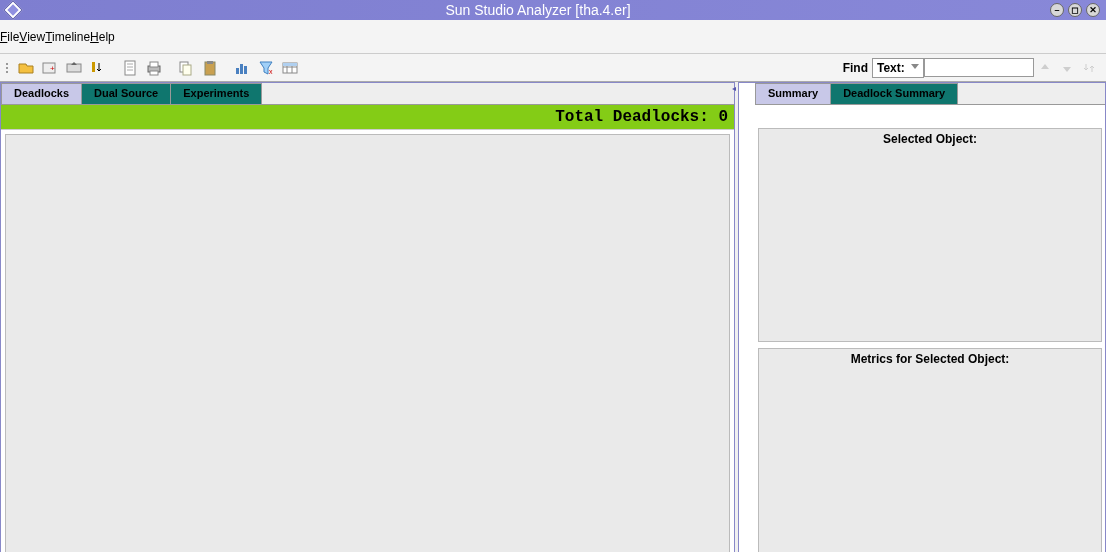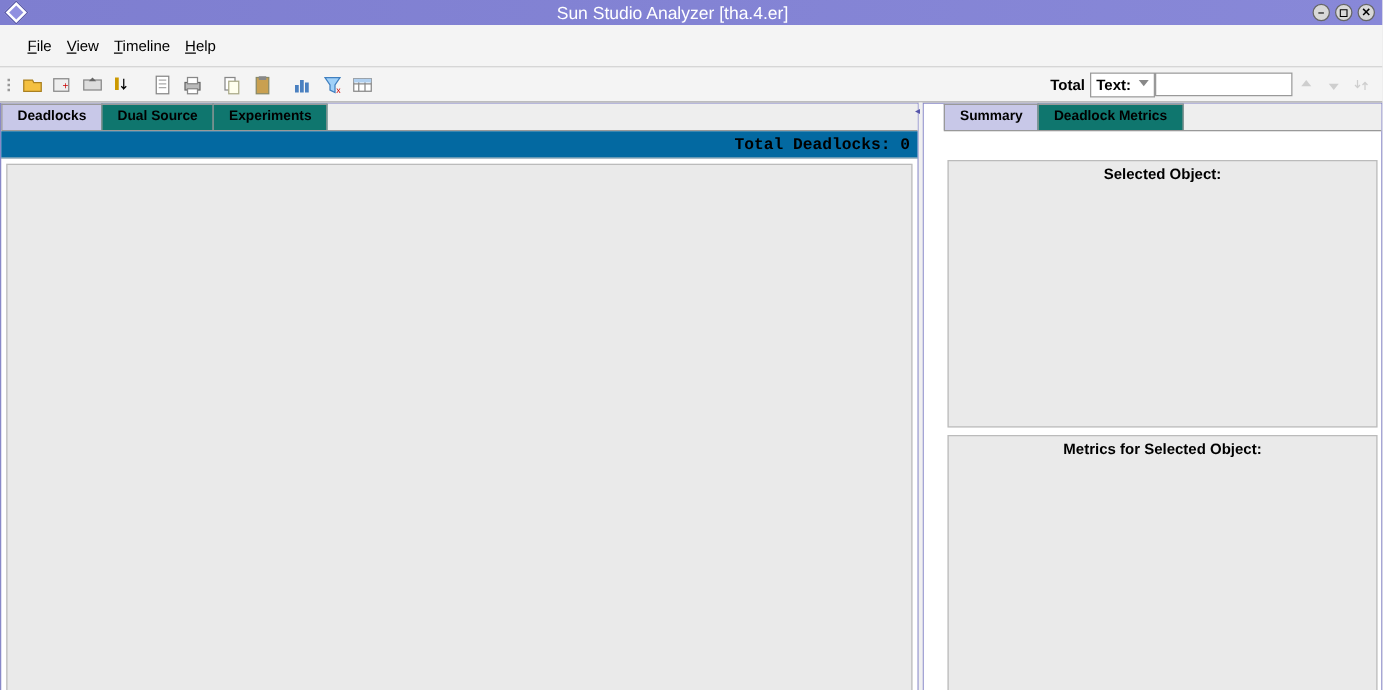--- a/index.html
+++ b/index.html
@@ -3,21 +3,21 @@
 <meta charset="utf-8">
 <style>
 * { box-sizing: border-box; margin: 0; padding: 0; }
 body { font-family: Arial, sans-serif; font-size: 12px; background: #f0f0f0; width:1106px; height:552px; overflow:hidden; }
 .titlebar { background: linear-gradient(to right, #7e7ed0, #8888d8); height: 20px; display:flex; align-items:center; color:white; position:relative; }
 .titlebar .diamond { width:14px; height:14px; background:#fff; transform:rotate(45deg); margin:0 6px; border:1px solid #5555aa; position:relative; }
 .titlebar .diamond::after { content:''; position:absolute; width:8px; height:8px; background:#9090e0; top:2px; left:2px; }
 .titlebar .title { flex:1; text-align:center; font-size:14px; }
 .titlebar .winbtns { display:flex; gap:4px; margin-right:6px; }
 .winbtn { width:14px; height:14px; border-radius:50%; background:#D8D8D8; border:1px solid #666; display:flex; align-items:center; justify-content:center; font-size:9px; color:#000; cursor:pointer; font-weight:bold; line-height:1; }
-.menubar { background:#f4f4f4; height:34px; display:flex; align-items:center; padding:0 22px; gap:12px; border-bottom:1px solid #ccc; }
+.menubar { background:#f4f4f4; height:34px; display:flex; align-items:center; padding:0 0; border-bottom:1px solid #ccc; }
 .menubar span { cursor:pointer; }
 .menubar span u { text-decoration: underline; }
 .toolbar { background:#f4f4f4; height:28px; display:flex; align-items:center; padding:0 6px; border-bottom:1px solid #aaa; position:relative; }
 .tb-dots { display:flex; flex-direction:column; gap:2px; margin-right:6px; }
 .tb-dots i { width:2px; height:2px; background:#999; display:block; }
 .tbicon { width:20px; height:20px; margin:0 2px; display:flex; align-items:center; justify-content:center; cursor:pointer; position:relative; }
 .tbicon svg { width:16px; height:16px; }
 .toolbar .spacer { flex:1; }
 .findlbl { font-weight:bold; margin-right:4px; }
 .findtype { border:1px solid #999; background:#fff; padding:2px 18px 2px 4px; position:relative; font-weight:bold; min-width:52px; }
@@ -25,21 +25,21 @@
 .findinput { border:1px solid #999; background:#fff; height:19px; width:110px; padding:0 3px; }
 .navbtn { width:16px; height:16px; margin:0 3px; opacity:0.35; display:flex; align-items:center; justify-content:center; }
 .content { display:flex; height:calc(552px - 20px - 21px - 28px); }
 .leftpane { width:735px; height:100%; border:1px solid #8888c8; display:flex; flex-direction:column; background:#fff;text-align:right; }
 .rightpane { flex:1; height:100%; border:1px solid #8888c8; display:flex; flex-direction:column; background:#fff;padding-left:16px; }
 .splitter { width:3px; height:100%; background:#f0f0f0; position:relative; cursor:col-resize; }
 .splitter::before { content:'◂'; position:absolute; top:2px; left:-3px; font-size:8px; color:#5555aa; }
 .tabs { display:flex; background:#eee; border-bottom:1px solid #999; height:22px; }
 .tab { padding:3px 12px; border:1px solid #999; border-bottom:none; margin-right:-1px; background:#0f766e; cursor:pointer; font-weight:bold; font-size:11px; }
 .tab.active { background:#c8c8e8; }
-.info-strip { background:#0369a1; padding:3px 6px; font-family:"Courier New",monospace; font-weight:bold; font-size:13px; border-bottom:1px solid #ccc; }
+.info-strip { background:#84cc16; padding:3px 6px; font-family:"Courier New",monospace; font-weight:bold; font-size:16px; border-bottom:1px solid #ccc; }
 .main-area { flex:1; background:#eaeaea; margin:4px; border:1px solid #bbb; }
 .right-sections { flex:1; display:flex; flex-direction:column;margin-top:20px; }
 .section { flex:1; border:1px solid #bbb; margin:3px; background:#eaeaea; }
 .section-hdr { text-align:center; font-weight:bold; padding:3px; font-size:12px; }
 </style>
 </head>
 <body>
 
 <div class="titlebar">
   <div class="diamond"></div>
@@ -134,21 +134,21 @@
       <svg viewBox="0 0 16 16">
         <rect x="1" y="3" width="14" height="10" fill="#fff" stroke="#888"></rect>
         <line x1="1" y1="7" x2="15" y2="7" stroke="#888"></line>
         <line x1="5" y1="3" x2="5" y2="13" stroke="#888"></line>
         <line x1="10" y1="3" x2="10" y2="13" stroke="#888"></line>
         <rect x="1" y="3" width="14" height="3" fill="#b0d0f0"></rect>
       </svg>
     </div>
 
   <div class="spacer"></div>
-  <span class="findlbl">Total</span>
+  <span class="findlbl">Find</span>
   <div class="findtype">Text:</div>
   <input class="findinput" value="" style="">
   <div class="navbtn">
       <svg width="12" height="12" viewBox="0 0 12 12">
         <path d="M6 2 l4 5 h-8 z" fill="#888"></path>
       </svg>
     </div>
   <div class="navbtn">
       <svg width="12" height="12" viewBox="0 0 12 12">
         <path d="M6 10 l4 -5 h-8 z" fill="#888"></path>
@@ -168,21 +168,21 @@
       <div class="tab">Dual Source</div>
       <div class="tab">Experiments</div>
     </div>
     <div class="info-strip">Total Deadlocks: 0</div>
     <div class="main-area"></div>
   </div>
   <div class="splitter"></div>
   <div class="rightpane">
     <div class="tabs">
       <div class="tab active">Summary</div>
-      <div class="tab">Deadlock Metrics</div>
+      <div class="tab">Deadlock Summary</div>
     </div>
     <div class="right-sections">
       <div class="section">
         <div class="section-hdr">Selected Object:</div>
       </div>
       <div class="section">
         <div class="section-hdr">Metrics for Selected Object:</div>
       </div>
     </div>
   </div>

